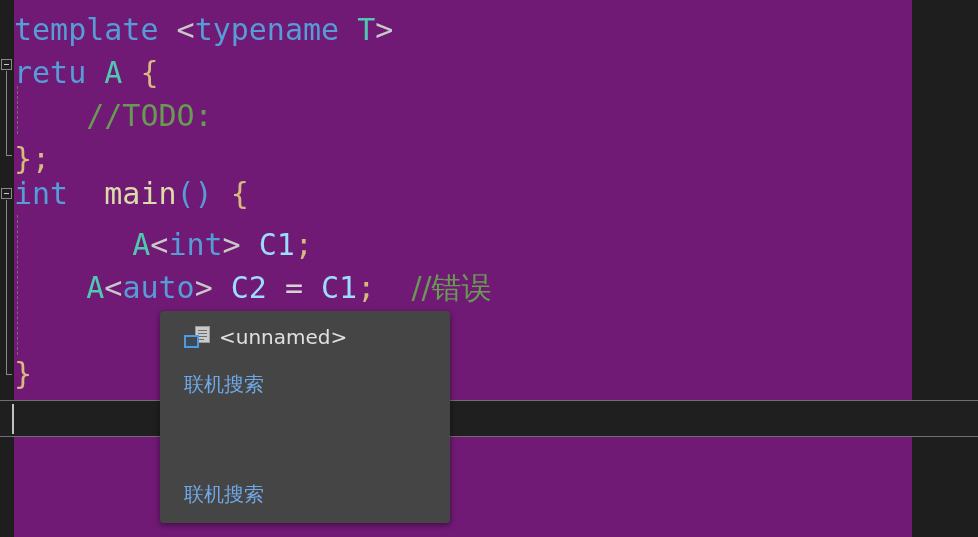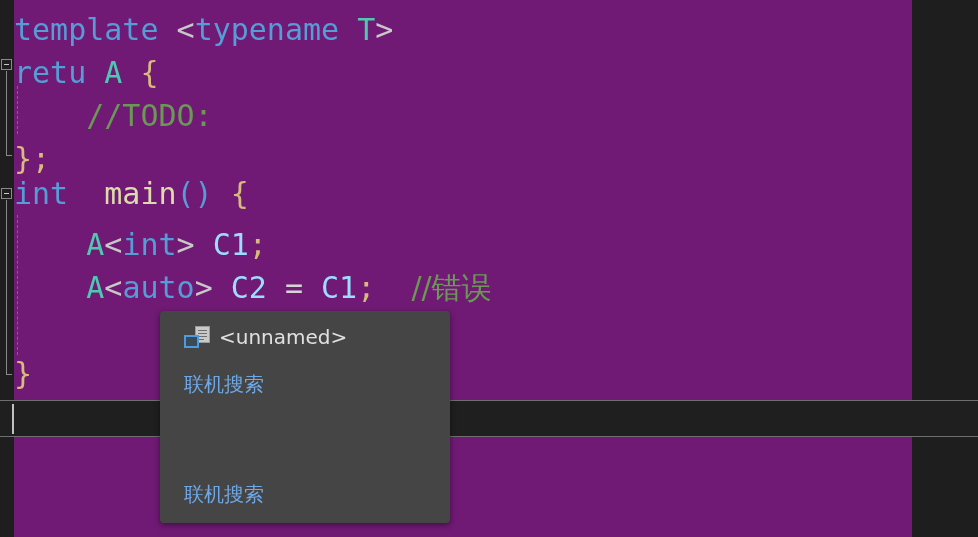--- a/index.html
+++ b/index.html
@@ -200,21 +200,21 @@
 
   <div class="indent-guide" style="left:17px;top:86px;height:48px;"></div>
   <div class="indent-guide" style="left:17px;top:215px;height:140px;"></div>
 
   <div id="code-layer">
       <div class="line" style="top: 8px;"><span class="code-text"><span class="tok-kw">template </span><span class="tok-angle">&lt;</span><span class="tok-kw">typename</span><span class="tok-punct"> </span><span class="tok-type">T</span><span class="tok-angle">&gt;</span></span></div>
       <div class="line" style="top: 51px;"><span class="code-text"><span class="tok-kw">retu </span><span class="tok-type">A</span><span class="tok-punct"> </span><span class="tok-brace">{</span></span></div>
       <div class="line" style="top: 94px;"><span class="code-text"><span class="tok-comment">    //TODO:</span></span></div>
       <div class="line" style="top: 137px;"><span class="code-text"><span class="tok-brace">}</span><span class="tok-brace">;</span></span></div>
       <div class="line" style="top: 172px;"><span class="code-text"><span class="tok-kw">int</span><span class="tok-punct">  </span><span class="tok-func">main</span><span class="tok-paren">()</span><span class="tok-punct"> </span><span class="tok-brace">{</span></span></div>
-      <div class="line" style="top: 223px;"><span class="code-text"><span class="tok-punct">    </span><span class="tok-type">A</span><span class="tok-angle">&lt;</span><span class="tok-kw">int</span><span class="tok-angle">&gt;</span><span class="tok-punct"> </span><span class="tok-var">C1</span><span class="tok-brace">;</span></span></div>
+      <div class="line" style="top: 223px; padding-left: 46px;"><span class="code-text"><span class="tok-punct">    </span><span class="tok-type">A</span><span class="tok-angle">&lt;</span><span class="tok-kw">int</span><span class="tok-angle">&gt;</span><span class="tok-punct"> </span><span class="tok-var">C1</span><span class="tok-brace">;</span></span></div>
       <div class="line" style="top: 266px;"><span class="code-text"><span class="tok-punct">    </span><span class="tok-type">A</span><span class="tok-angle">&lt;</span><span class="tok-kw">auto</span><span class="tok-angle">&gt;</span><span class="tok-punct"> </span><span class="tok-var">C2</span><span class="tok-punct"> </span><span class="tok-op">=</span><span class="tok-punct"> </span><span class="tok-var">C1</span><span class="tok-brace">;</span><span class="tok-punct">  </span><span class="tok-comment cjk">//错误</span></span></div>
       <div class="line" style="top: 309px;"><span class="code-text"><span class="tok-punct">    </span></span></div>
       <div class="line" style="top: 352px;"><span class="code-text"><span class="tok-brace">}</span></span></div>
     </div>
 
   <div class="squiggle" id="squiggle" style="left: 118px; top: 294px; width: 92px;"></div>
 
   <div class="current-line" id="curline" style="left: 0px; top: 400px; width: 978px; height: 37px;"></div>
   <div class="caret" id="caret" style="left: 12px; top: 404px; height: 30px;"></div>
 

